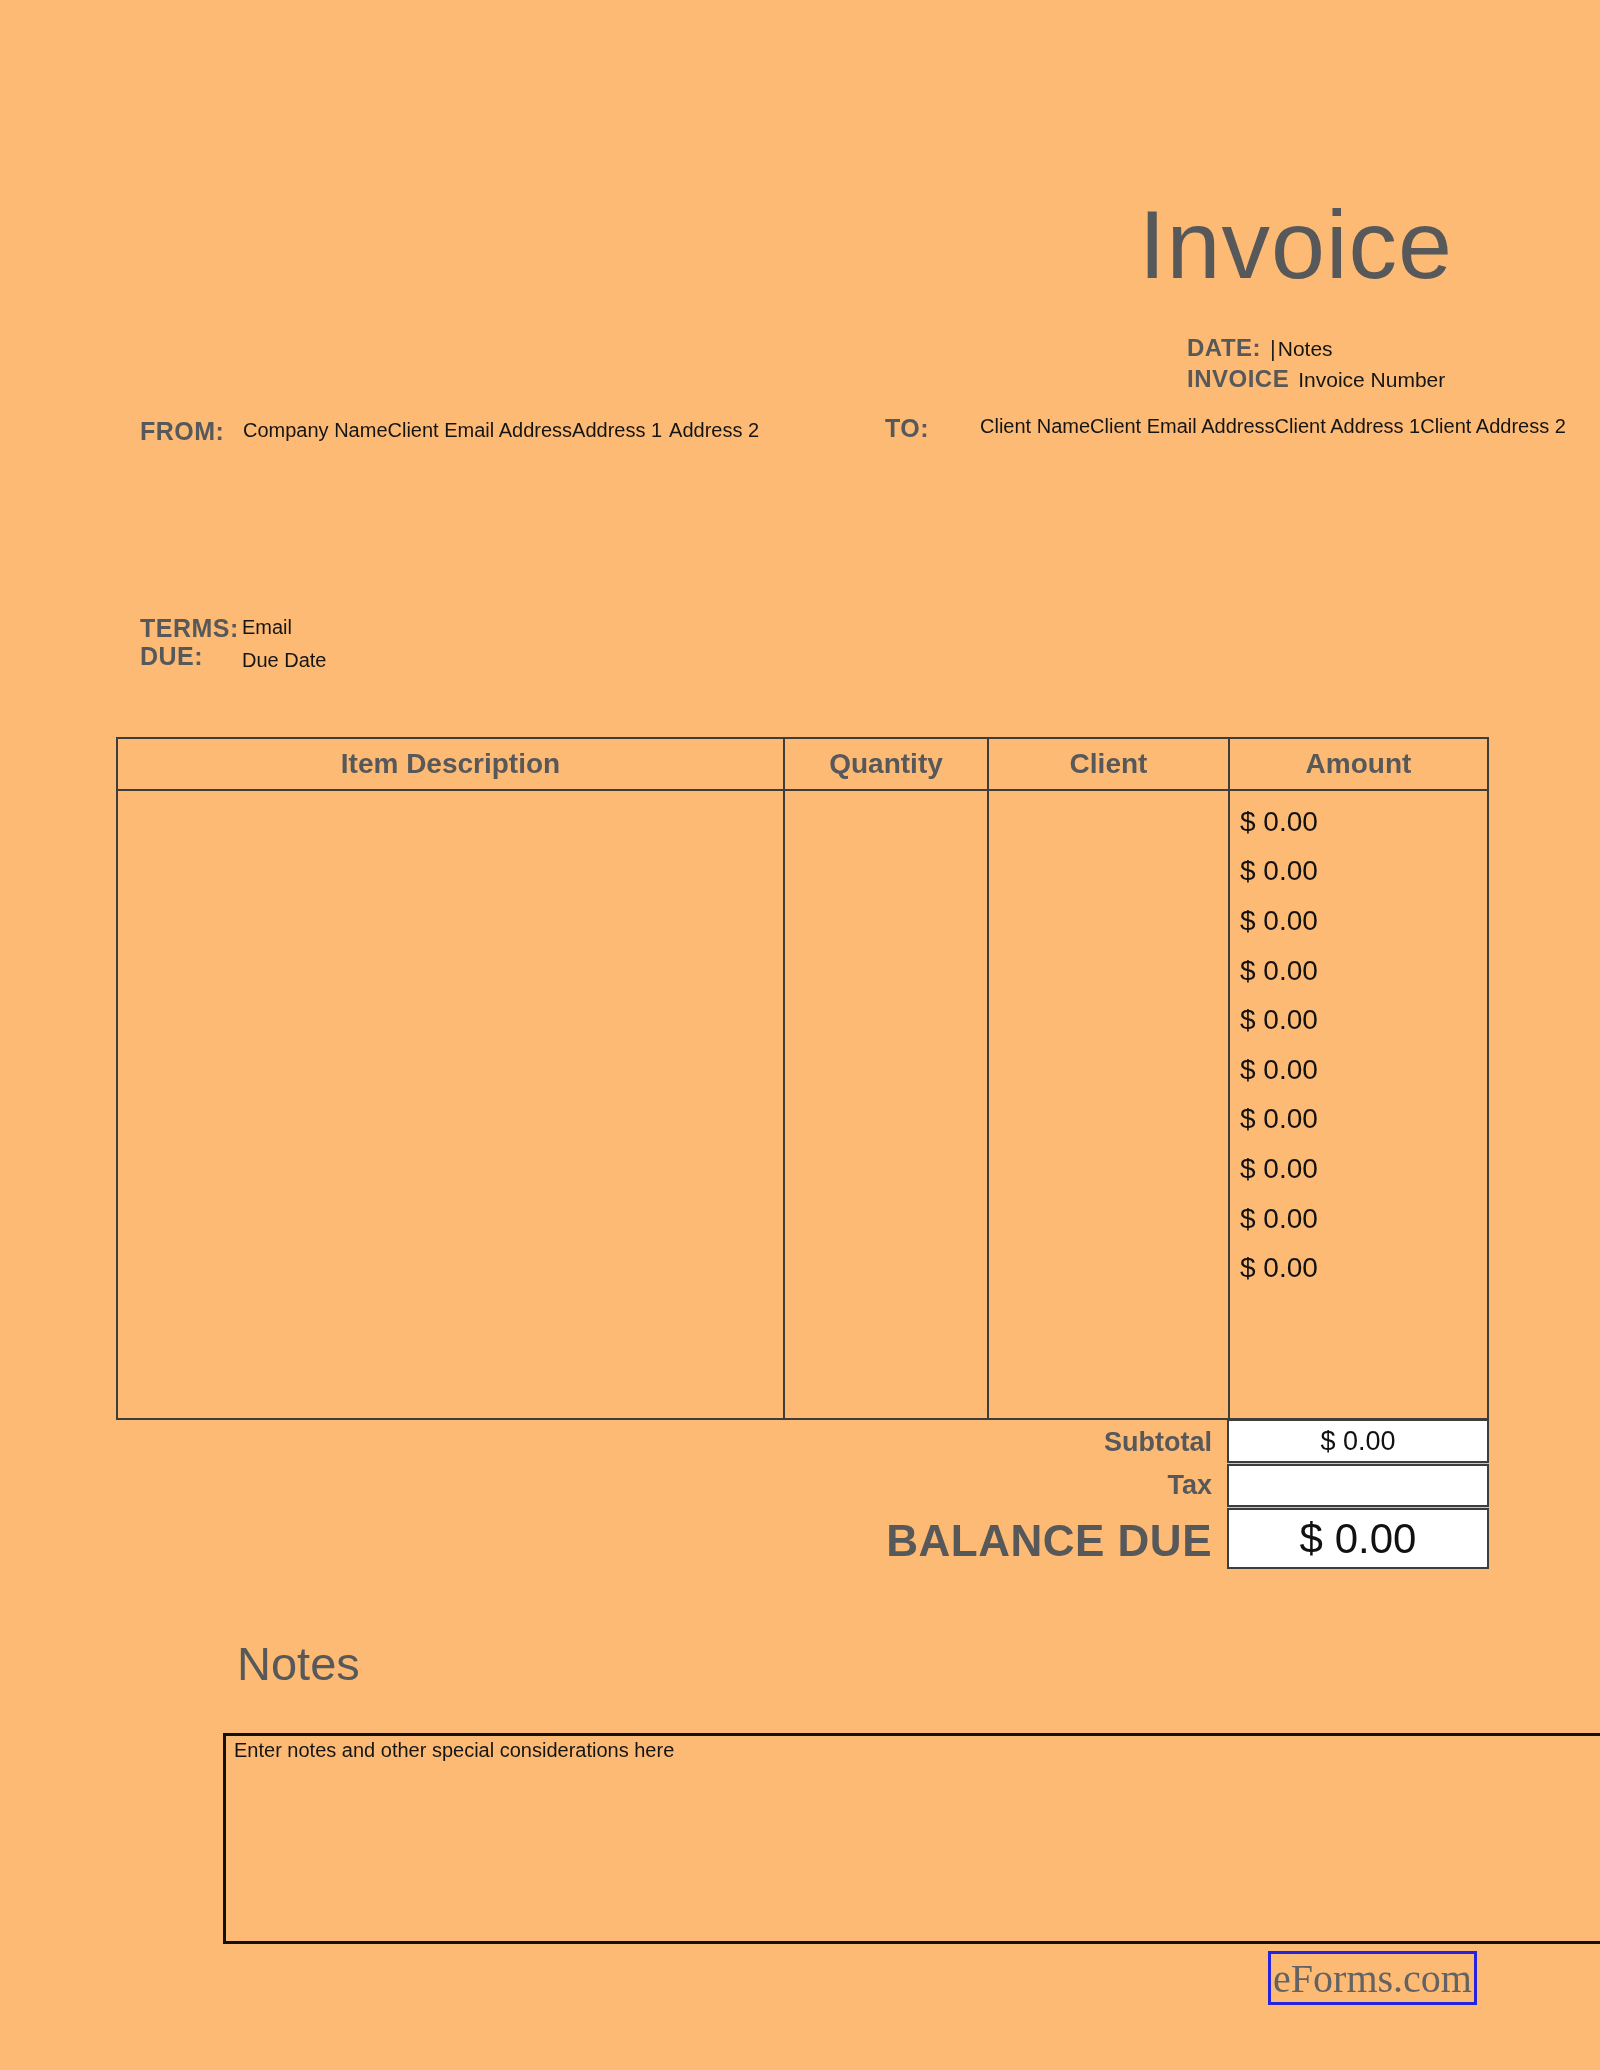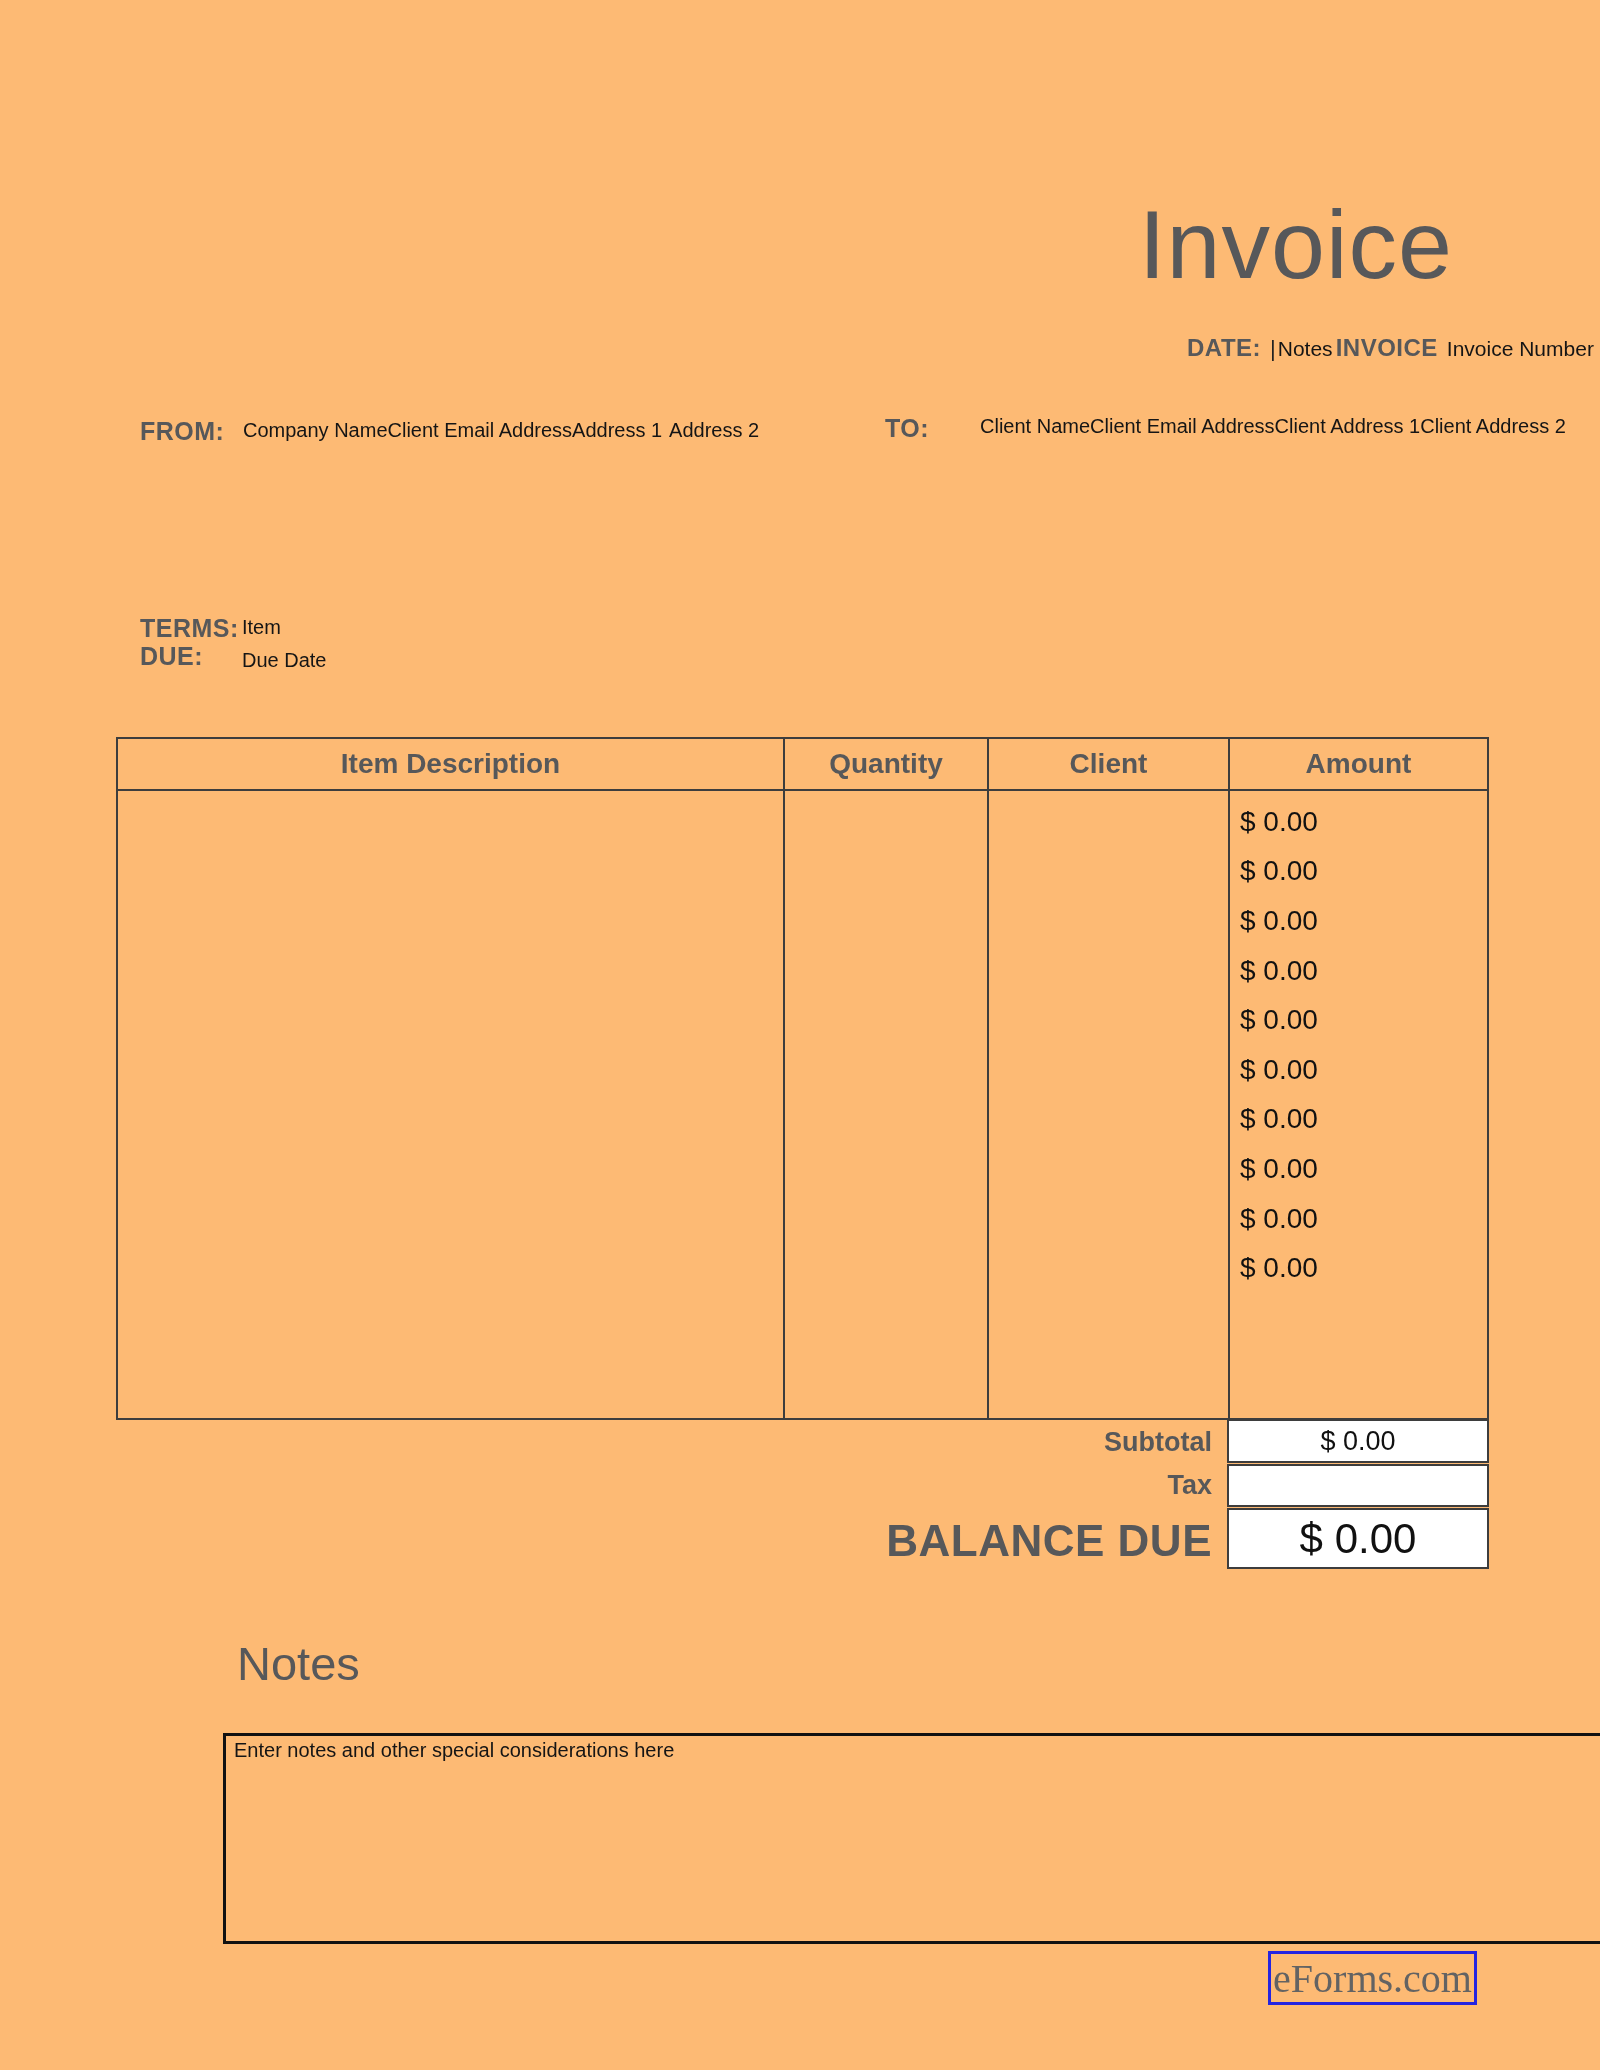--- a/index.html
+++ b/index.html
@@ -12,21 +12,21 @@
     overflow:hidden;
   }
   
   .invoice-title{
     position:absolute;top:194px;left:0;right:147px;
     text-align:right;
     font-size:97px;line-height:1.05;
     color:#57585a;font-weight:400;letter-spacing:1px;
   }
   
-  .meta{position:absolute;left:1187px;top:334px;display:flex;flex-direction:row;gap:3px;}
+  .meta{position:absolute;left:1187px;top:334px;display:flex;flex-direction:column;gap:3px;}
   .meta-row{display:flex;align-items:baseline;}
   .meta-label{font-weight:bold;color:#57585a;font-size:24px;margin-right:9px;letter-spacing:0.5px;}
   .meta-cursor{font-size:22px;color:#222;font-weight:400;margin-right:2px;}
   .meta-value{font-size:21px;color:#151515;}
   
   .party-label{position:absolute;font-weight:bold;color:#57585a;font-size:25px;letter-spacing:0.5px;}
   .from-label{left:140px;top:417px;}
   .to-label{left:885px;top:414px;}
   .party-lines{position:absolute;display:flex;flex-direction:row;font-size:20px;color:#151515;}
   .from-lines{left:243px;top:417px;}
@@ -123,21 +123,21 @@
 
   <div class="party-label to-label">TO:</div>
   <div class="party-lines to-lines">
     <span class="party-line">Client Name</span>
     <span class="party-line">Client Email Address</span>
     <span class="party-line">Client Address 1</span>
     <span class="party-line">Client Address 2</span>
   </div>
 
   <div class="party-label terms-label">TERMS:</div>
-  <div class="terms-value">Item</div>
+  <div class="terms-value">Email</div>
   <div class="party-label due-label">DUE:</div>
   <div class="due-value">Due Date</div>
 
   <div class="items-table">
     <div class="thead">
       <div class="th col-desc">Item Description</div>
       <div class="th col-qty">Quantity</div>
       <div class="th col-price">Client</div>
       <div class="th col-amount">Amount</div>
     </div>

